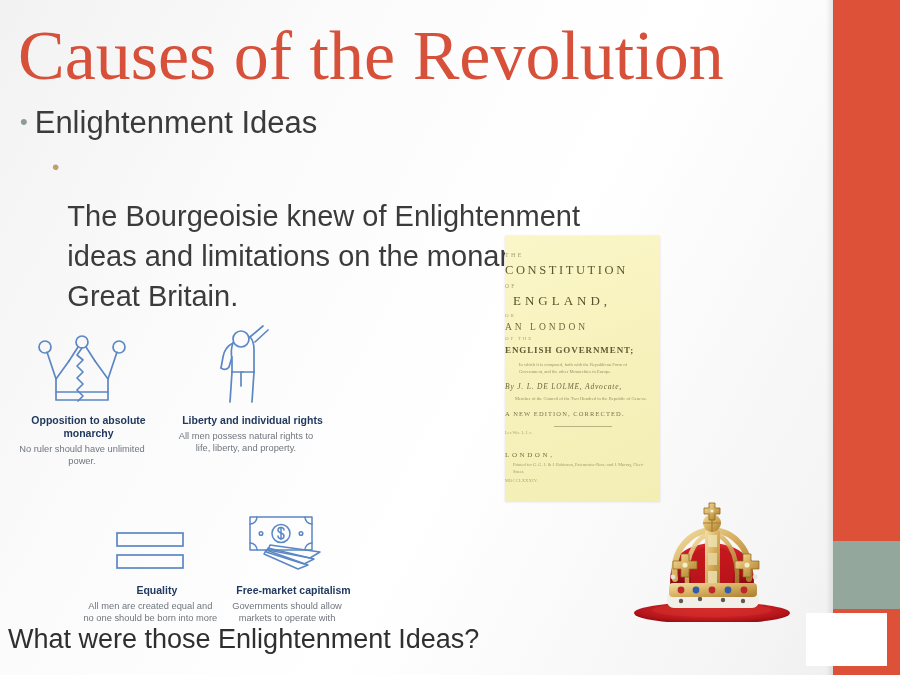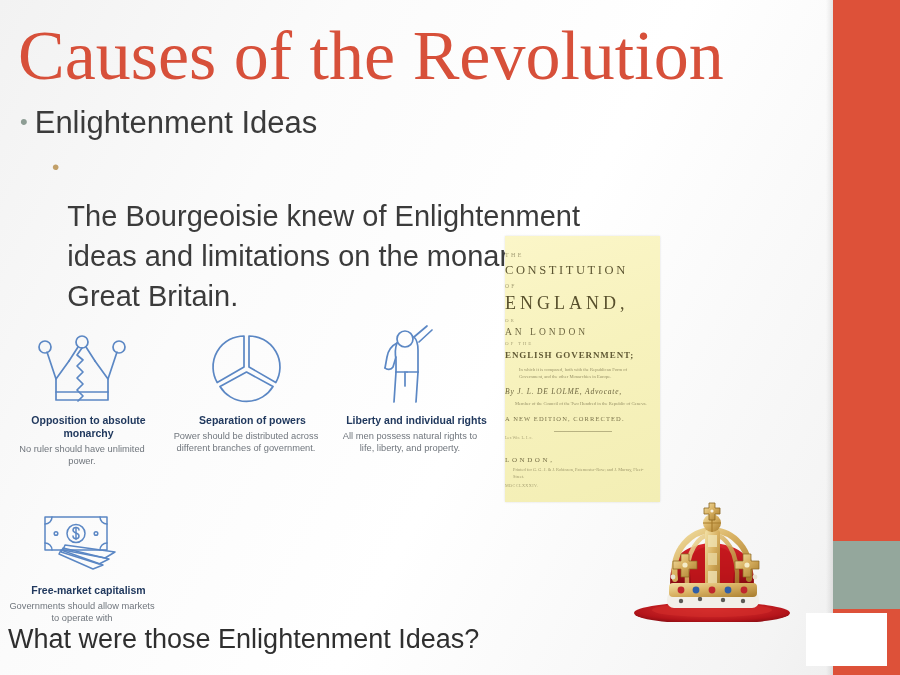--- a/index.html
+++ b/index.html
@@ -188,21 +188,21 @@
   .book-inner {
     position: absolute;
     left: 0; right: 0;
     top: 16px;
     font-family: "Liberation Serif", serif;
     color: #473f1d;
   }
   .bk-the   { font-size: 6px; letter-spacing: 2.4px; opacity: .5; }
   .bk-big   { font-size: 12.5px; letter-spacing: 2.6px; margin-top: 5px; opacity: .88; }
   .bk-of    { font-size: 5.5px; letter-spacing: 2.2px; margin-top: 5px; opacity: .5; }
-  .bk-eng   { font-size: 18px; letter-spacing: 4px; margin-top: 4px; opacity: .9; }
+  .bk-eng   { font-size: 13px; letter-spacing: 4px; margin-top: 4px; opacity: .9; margin-left: 8px; }
   .bk-or    { font-size: 5px; letter-spacing: 1.8px; margin-top: 4px; opacity: .45; }
   .bk-acct  { font-size: 9.5px; letter-spacing: 3px; margin-top: 4px; opacity: .78; }
   .bk-ofthe { font-size: 5px; letter-spacing: 1.8px; margin-top: 4px; opacity: .45; }
   .bk-gov   { font-size: 9px; letter-spacing: .9px; margin-top: 4px; font-weight: bold; opacity: .85; }
   .bk-blurb { font-size: 4.6px; line-height: 7px; margin-top: 6px; padding: 0 14px; opacity: .55; }
   .bk-auth  { font-size: 7.5px; letter-spacing: .8px; margin-top: 7px; opacity: .8; font-style: italic; }
   .bk-memb  { font-size: 4.6px; line-height: 7px; margin-top: 4px; padding: 0 10px; opacity: .55; }
   .bk-ed    { font-size: 6.5px; letter-spacing: 1.1px; margin-top: 8px; opacity: .72; }
   .bk-rule  { margin: 9px auto 0; width: 58px; border-top: 1px solid rgba(71,63,29,.35); }
   .bk-tiny  { font-size: 4.2px; margin-top: 3px; opacity: .45; }
@@ -260,33 +260,20 @@
               <path d="M20 45 L20 58 L72 58 L72 45"></path>
               <path d="M20 58 L20 66 L72 66 L72 58"></path>
               <path d="M46 14 l-5 7 l6 5 l-6 6 l6 6 l-6 6 l6 6 l-6 6 l6 6 l-5 5"></path>
             </g>
           </svg>
         </div>
         <div class="cell-head">Opposition to absolute monarchy</div>
         <div class="cell-body">No ruler should have unlimited power.</div>
       </div>
 
-      <div class="info-cell">
-        <div class="icon-wrap">
-          <svg width="72" height="70" viewBox="0 0 72 70">
-            <g fill="none" stroke="#5B87C4" stroke-width="1.7" stroke-linejoin="round" stroke-linecap="round">
-              <path d="M34 33 L34 2 A31 31 0 0 0 7.2 48.5 Z"></path>
-              <path d="M39 33 L39 2 A31 31 0 0 1 65.8 48.5 Z"></path>
-              <path d="M36.5 38 L10 52.5 A31 31 0 0 0 63 52.5 Z"></path>
-            </g>
-          </svg>
-        </div>
-        <div class="cell-head">Separation of powers</div>
-        <div class="cell-body">Power should be distributed across different branches of government.</div>
-      </div>
 
       <div class="info-cell">
         <div class="icon-wrap">
           <svg width="58" height="80" viewBox="0 0 58 80">
             <g fill="none" stroke="#5B87C4" stroke-width="1.7" stroke-linejoin="round" stroke-linecap="round">
               <circle cx="24" cy="15" r="8"></circle>
               <path d="M33 13 L46 2"></path>
               <path d="M38 18 L51 6"></path>
               <path d="M33 13 C36 16 37 20 37 26 L37 48"></path>
               <path d="M16 19 C10 22 7 27 6 33 L4 44"></path>
@@ -300,20 +287,32 @@
             </g>
           </svg>
         </div>
         <div class="cell-head">Liberty and individual rights</div>
         <div class="cell-body">All men possess natural rights to life, liberty, and property.</div>
       </div>
     </div>
 
     <div class="info-row row-bottom">
 
+      <div class="info-cell" style="margin-left:82px">
+        <div class="icon-wrap">
+          <svg width="70" height="46" viewBox="0 0 70 46">
+            <g fill="none" stroke="#5B87C4" stroke-width="1.7">
+              <rect x="2" y="5" width="66" height="13"></rect>
+              <rect x="2" y="27" width="66" height="13"></rect>
+            </g>
+          </svg>
+        </div>
+        <div class="cell-head">Equality</div>
+        <div class="cell-body">All men are created equal and no one should be born into more</div>
+      </div>
 
       <div class="info-cell">
         <div class="icon-wrap">
           <svg width="86" height="60" viewBox="0 0 86 60">
             <g fill="none" stroke="#5B87C4" stroke-width="1.5" stroke-linejoin="round" stroke-linecap="round">
               <path d="M24 36 L66 44 L76 38 L26 31 Z"></path>
               <path d="M22 38 L60 50 L70 45 L24 34 Z"></path>
               <path d="M20 40 L54 55 L64 51 L22 36 Z"></path>
               <rect x="6" y="3" width="62" height="33"></rect>
               <circle cx="37" cy="19.5" r="9"></circle>

